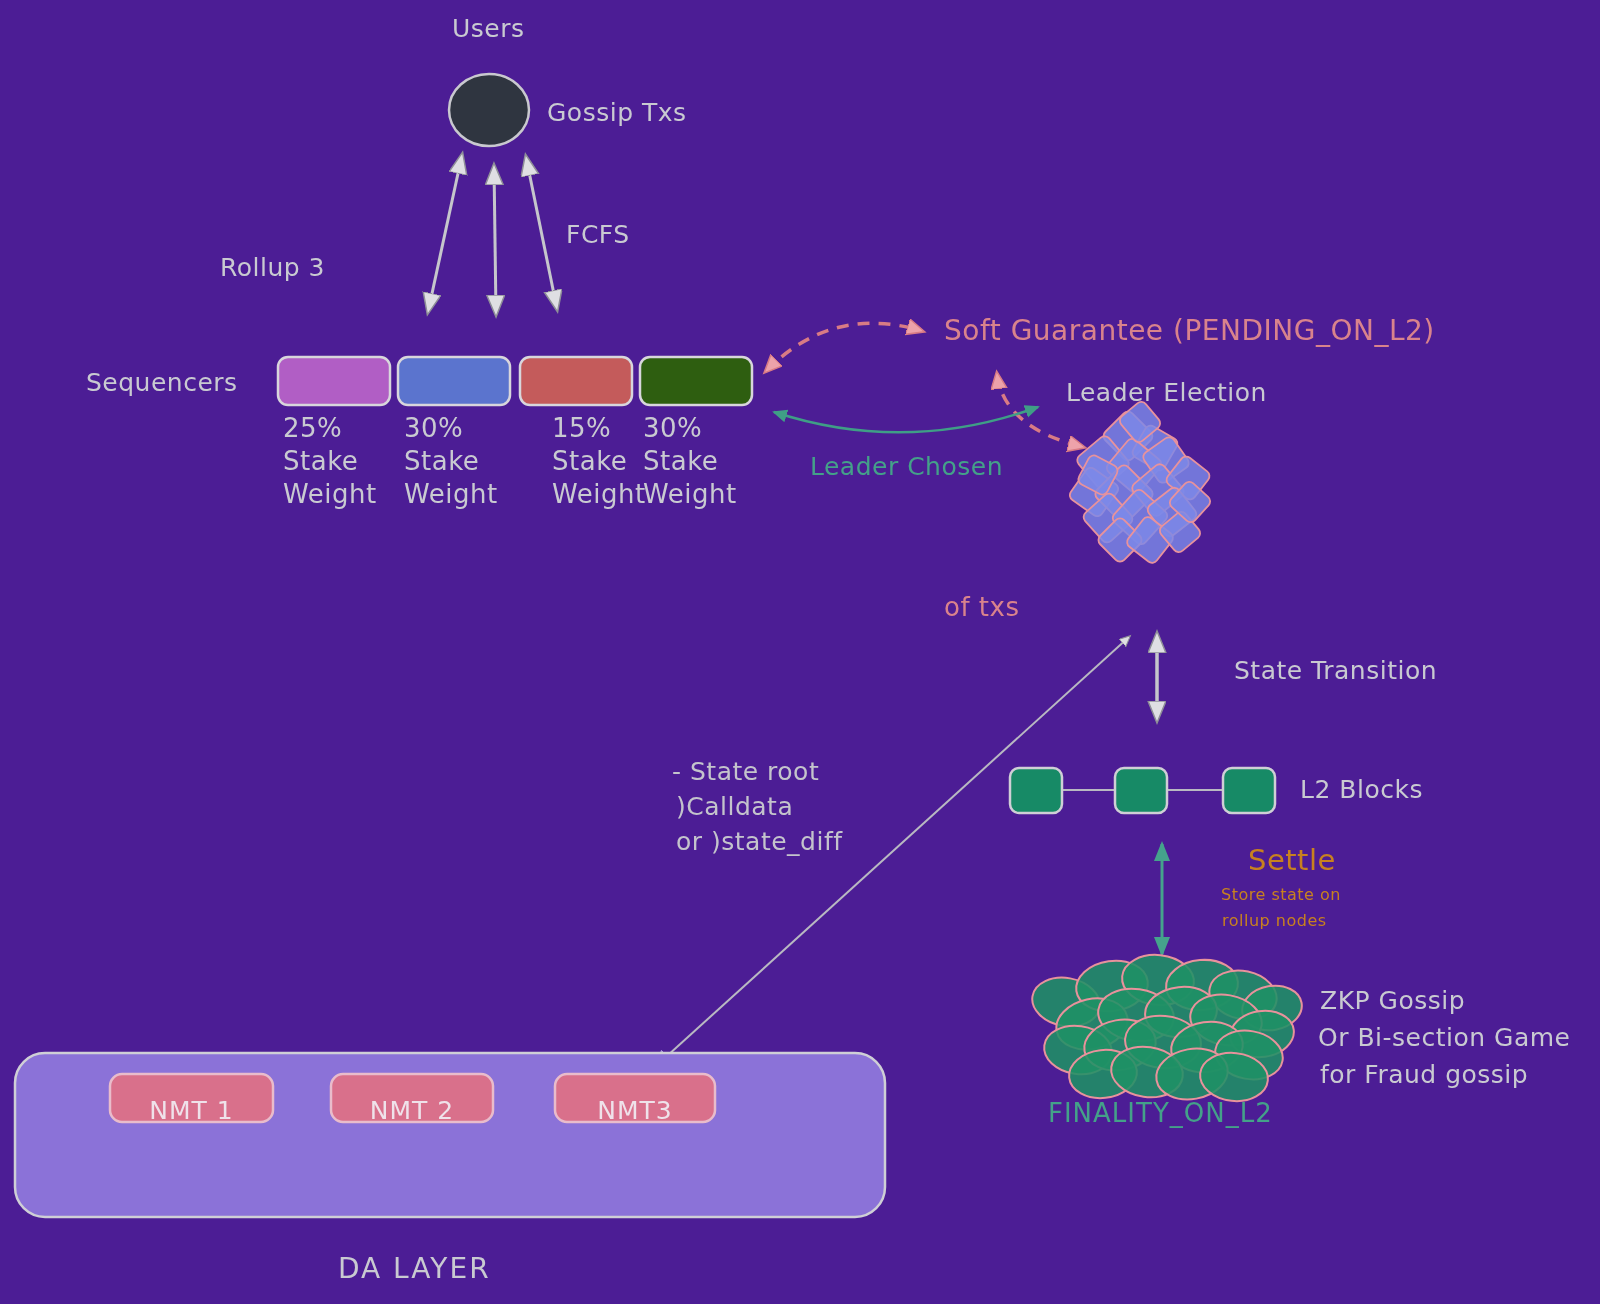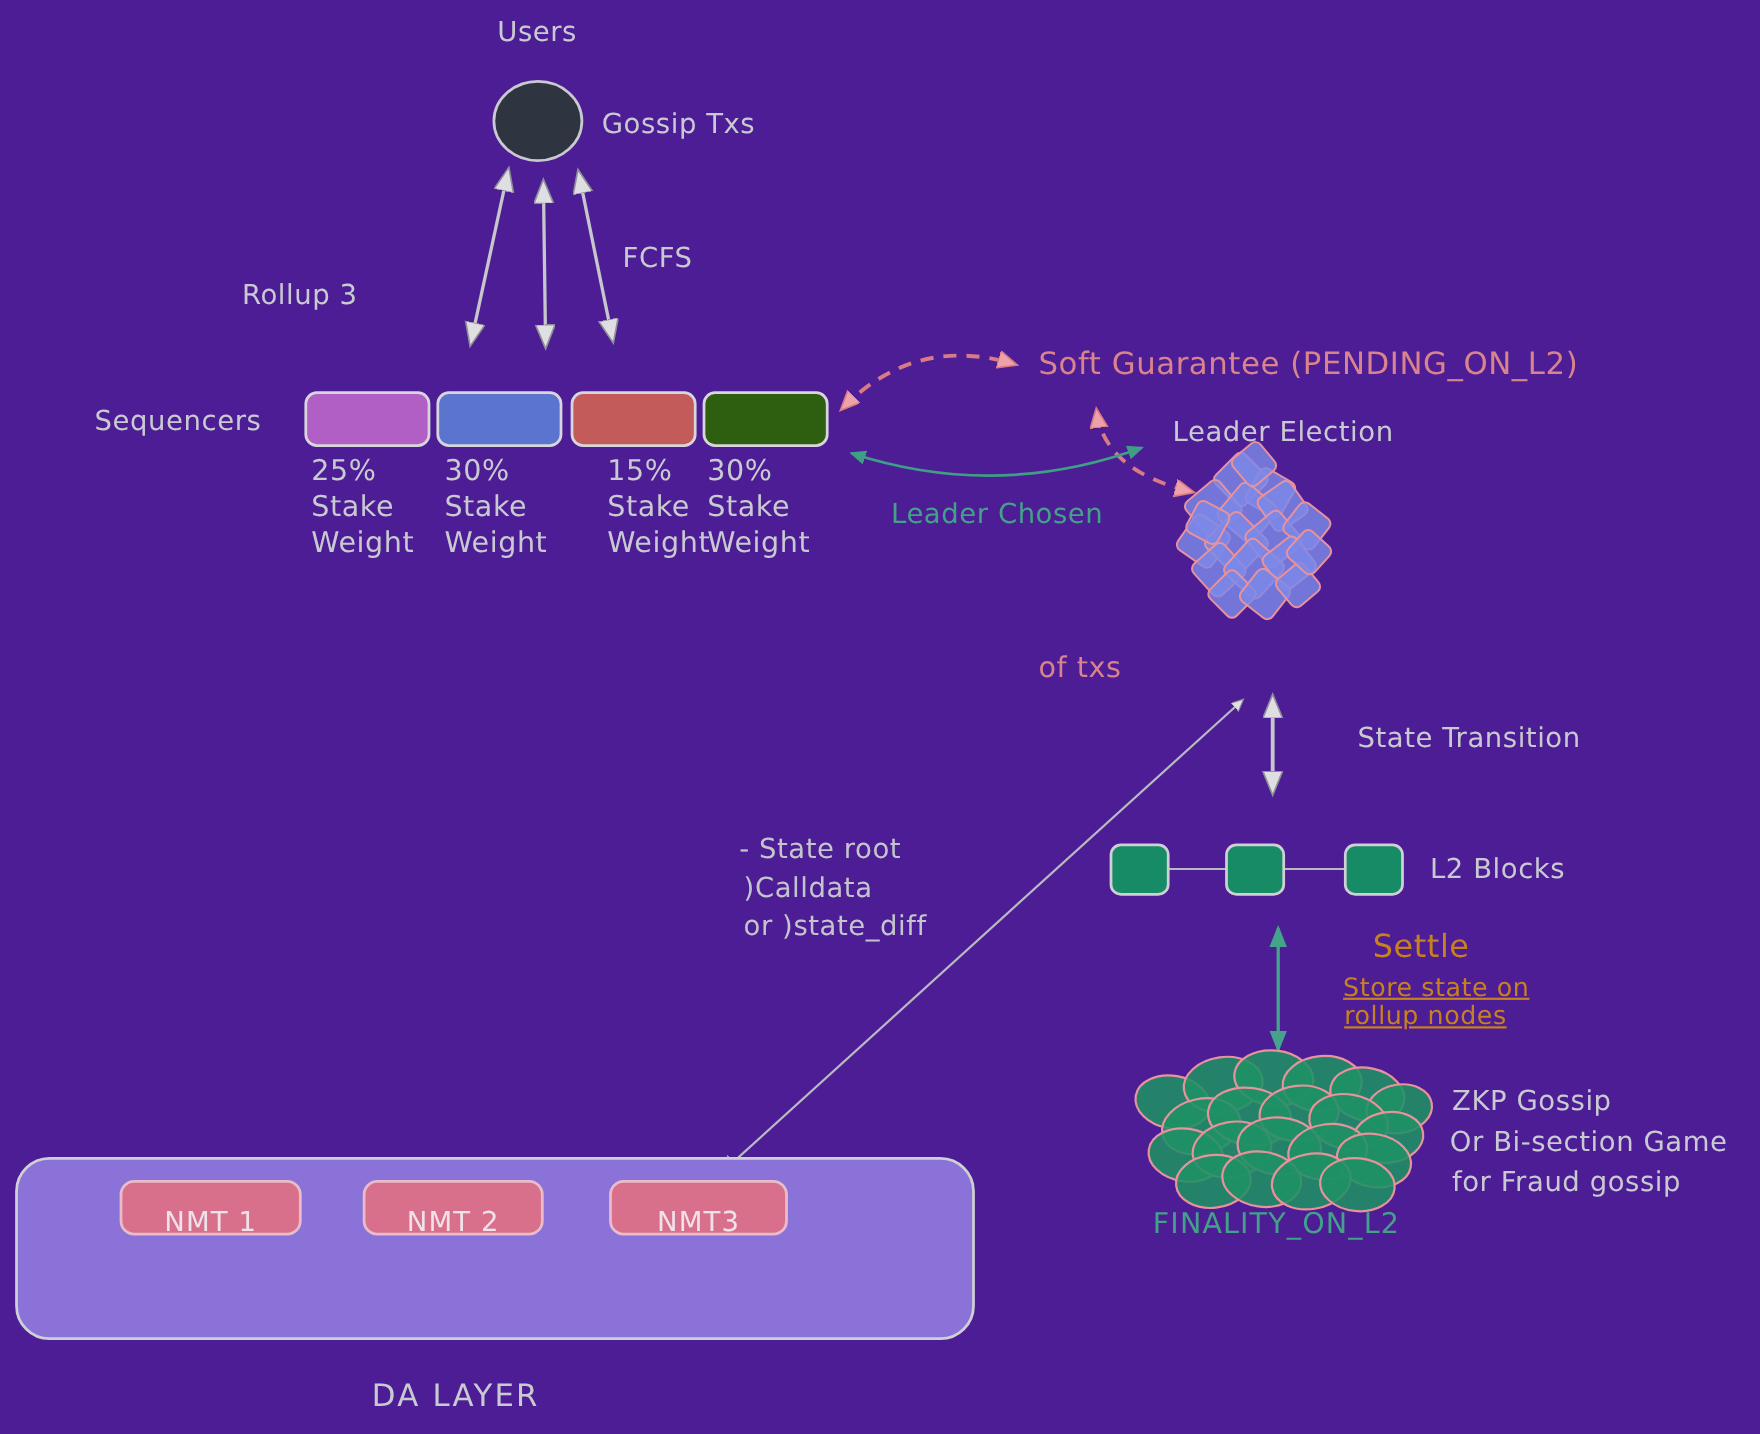--- a/index.html
+++ b/index.html
@@ -4,21 +4,21 @@
 <style>
   html,body{margin:0;padding:0;background:#201e2b;}
   #canvas{position:relative;width:1600px;height:1304px;background:#4c1d95;overflow:hidden;
           font-family:"DejaVu Sans",sans-serif;}
   #shapes{position:absolute;left:0;top:0;}
   .txt{position:absolute;white-space:nowrap;color:#c9cad1;font-size:25px;letter-spacing:.5px;}
   .pink{color:#d9838c;}
   .teal{color:#44a189;}
   .orange{color:#c8811f;}
   .big{font-size:28px;}
-  .small{font-size:23px;text-decoration:underline;}
+  .small{font-size:16px;}
   .stake{line-height:33px;font-size:26px;}
   .nmt-label{text-align:center;color:#efe2ea;font-size:25px;letter-spacing:1px;margin-top:10px;}
 </style>
 </head>
 <body>
 
 <div id="canvas">
 
   <svg id="shapes" width="1600" height="1304" viewBox="0 0 1600 1304">
     <defs>

